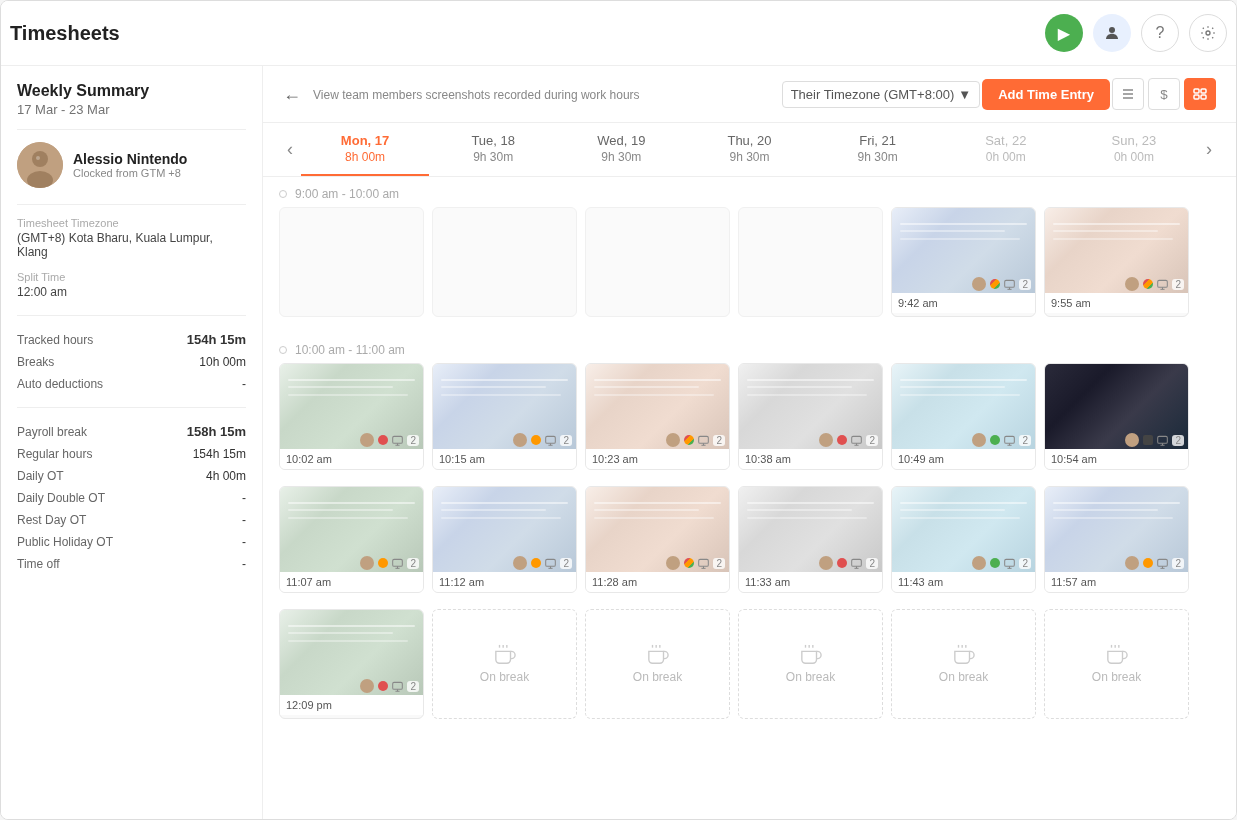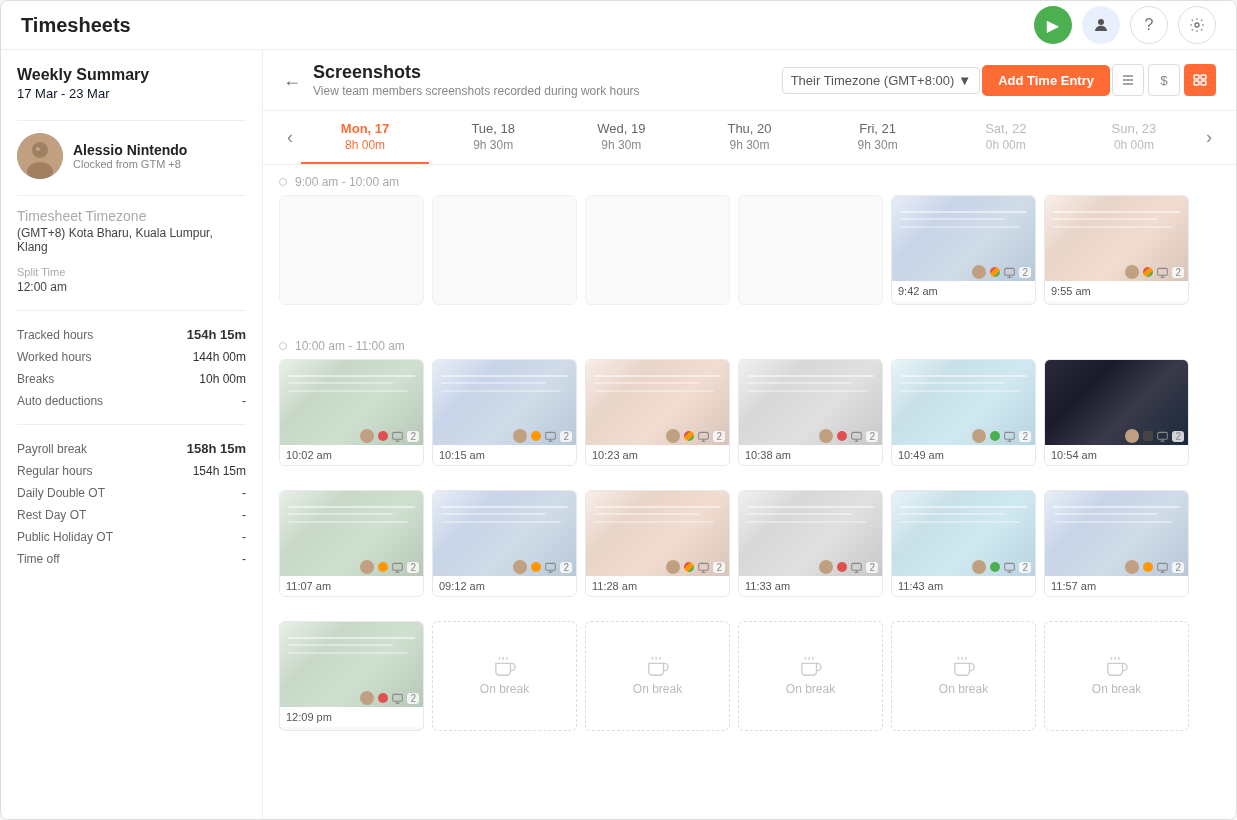--- a/index.html
+++ b/index.html
@@ -1,42 +1,42 @@
 <!DOCTYPE html>
 <html><head>
   <meta charset="utf-8">
   <style>
     * { box-sizing: border-box; margin: 0; padding: 0; }
     body { font-family: -apple-system, BlinkMacSystemFont, 'Segoe UI', sans-serif; background: #f5f5f5; color: #333; font-size: 13px; }
     .app-container { width: 1237px; height: 820px; background: #fff; border: 1px solid #ddd; border-radius: 8px; overflow: hidden; display: flex; flex-direction: column; }
     
     
-    .header { display: flex; align-items: center; justify-content: space-between; padding: 0 20px; height: 49px; border-bottom: 1px solid #eee; background: #fff; gap: 8px; }
+    .header { display: flex; align-items: center; justify-content: space-between; padding: 0 9px; height: 65px; border-bottom: 1px solid #eee; background: #fff; gap: 8px; }
     .header-title { font-size: 20px; font-weight: 600; color: #222; }
     .header-actions { display: flex; align-items: center; gap: 10px; }
     .btn-play { background: #4caf50; border: none; border-radius: 50%; width: 38px; height: 38px; cursor: pointer; display: flex; align-items: center; justify-content: center; color: #fff; font-size: 16px; }
     .btn-avatar { background: #e8f0fe; border: none; border-radius: 50%; width: 38px; height: 38px; cursor: pointer; display: flex; align-items: center; justify-content: center; color: #555; font-size: 18px; }
     .btn-icon { background: none; border: 1px solid #ddd; border-radius: 50%; width: 38px; height: 38px; cursor: pointer; display: flex; align-items: center; justify-content: center; color: #777; font-size: 16px; }
     
     
     .main-layout { display: flex; flex: 1; overflow: hidden; }
     
     
     .sidebar { width: 262px; border-right: 1px solid #eee; padding: 16px; overflow-y: auto; background: #fff; flex-shrink: 0; }
     .sidebar-weekly-title { font-size: 16px; font-weight: 700; color: #222; margin-bottom: 2px; }
-    .sidebar-weekly-date { font-size: 13px; color: #0f172a; margin-bottom: 19px; }
+    .sidebar-weekly-date { font-size: 13px; color: #737373; margin-bottom: 12px; }
     .sidebar-divider { border: none; border-top: 1px solid #eee; margin: 12px 0; }
     
     .user-block { display: flex; align-items: center; gap: 10px; margin-bottom: 16px; }
     .user-avatar { width: 46px; height: 46px; border-radius: 50%; background: #c0a080; overflow: hidden; display: flex; align-items: center; justify-content: center; font-size: 20px; flex-shrink: 0; }
     .user-name { font-weight: 600; font-size: 14px; color: #222; }
     .user-sub { font-size: 11px; color: #888; }
     
     .tz-section { margin-bottom: 12px; }
-    .tz-label { font-size: 14px; color: #aaa; margin-bottom: 2px; }
+    .tz-label { font-size: 11px; color: #aaa; margin-bottom: 2px; }
     .tz-value { font-size: 12px; color: #444; }
     
     .split-section { margin-bottom: 16px; }
     .split-label { font-size: 11px; color: #aaa; margin-bottom: 2px; }
     .split-value { font-size: 12px; color: #444; }
     
     .stats-section { margin-bottom: 8px; }
     .stats-row { display: flex; justify-content: space-between; align-items: center; padding: 4px 0; }
     .stats-row-label { font-size: 12px; color: #666; }
     .stats-row-value { font-size: 12px; color: #333; font-weight: 500; }
@@ -64,21 +64,21 @@
     .day-columns { display: flex; flex: 1; align-items: flex-end; }
     .day-col { flex: 1; text-align: center; padding: 10px 0; cursor: pointer; border-bottom: 2px solid transparent; }
     .day-col.active { border-bottom: 2px solid #ff6b35; }
     .day-col-name { font-size: 13px; color: #666; }
     .day-col-name.active { color: #ff6b35; font-weight: 600; }
     .day-col-hours { font-size: 12px; color: #888; margin-top: 2px; }
     .day-col-hours.active { color: #ff6b35; }
     
     
     .screenshot-area { flex: 1; overflow-y: auto; padding: 0 16px 16px; }
-    .time-block { margin-bottom: 24px; }
+    .time-block { margin-bottom: 16px; }
     .time-block-header { display: flex; align-items: center; gap: 8px; padding: 10px 0 6px; color: #aaa; font-size: 12px; }
     .time-dot { width: 8px; height: 8px; border-radius: 50%; border: 1px solid #ccc; background: #fff; }
     .screenshots-row { display: flex; gap: 8px; flex-wrap: wrap; }
     .screenshot-card { width: 145px; border: 1px solid #e8e8e8; border-radius: 6px; overflow: hidden; cursor: pointer; position: relative; background: #f9f9f9; flex-shrink: 0; }
     .screenshot-img { width: 100%; height: 85px; background: #ddd; position: relative; overflow: hidden; }
     .screenshot-footer { display: flex; align-items: center; justify-content: space-between; padding: 4px 6px; background: #fff; }
     .screenshot-time { font-size: 11px; color: #555; }
     
     
     .on-break-card { width: 145px; border: 1px dashed #ddd; border-radius: 6px; height: 110px; display: flex; flex-direction: column; align-items: center; justify-content: center; color: #bbb; gap: 4px; font-size: 12px; }
@@ -170,43 +170,43 @@
       </div>
 
       <hr class="sidebar-divider">
 
       <div class="stats-section">
         <div class="stats-row">
           <span class="stats-row-label">Tracked hours</span>
           <span class="stats-row-value primary">154h 15m</span>
         </div>
         <div class="stats-row">
-          <span class="stats-row-label">Worked hours</span>
-          <span class="stats-row-value">144h 00m</span>
-        </div>
-        <div class="stats-row">
           <span class="stats-row-label">Breaks</span>
           <span class="stats-row-value">10h 00m</span>
         </div>
         <div class="stats-row">
           <span class="stats-row-label">Auto deductions</span>
           <span class="stats-row-value">-</span>
         </div>
       </div>
 
       <hr class="sidebar-divider">
 
       <div class="stats-section">
         <div class="stats-row">
           <span class="stats-row-label">Payroll break</span>
           <span class="stats-row-value primary">158h 15m</span>
         </div>
         <div class="stats-row">
           <span class="stats-row-label">Regular hours</span>
           <span class="stats-row-value">154h 15m</span>
+        </div>
+        <div class="stats-row">
+          <span class="stats-row-label">Daily OT</span>
+          <span class="stats-row-value">4h 00m</span>
         </div>
         <div class="stats-row">
           <span class="stats-row-label">Daily Double OT</span>
           <span class="stats-row-value">-</span>
         </div>
         <div class="stats-row">
           <span class="stats-row-label">Rest Day OT</span>
           <span class="stats-row-value">-</span>
         </div>
         <div class="stats-row">
@@ -219,21 +219,20 @@
         </div>
       </div>
     </div>
 
     <div class="content-area">
 
       <div class="content-header">
         <div class="content-header-left">
           <button class="back-btn">←</button>
           <div>
-            <div class="content-title">Screenshots</div>
             <div class="content-subtitle">View team members screenshots recorded during work hours</div>
           </div>
         </div>
         <div class="content-header-right">
           <div class="timezone-selector">
             <span>Their Timezone (GMT+8:00)</span>
             <span>▼</span>
           </div>
           <button class="add-time-btn">Add Time Entry</button>
           <div class="view-icons">
@@ -507,21 +506,21 @@
                   <span class="dot-orange color-dot"></span>
                   <svg width="11" height="11" viewBox="0 0 16 16">
                       <rect x="1" y="2" width="14" height="10" rx="2" fill="none" stroke="#888" stroke-width="1.5"></rect>
                       <line x1="8" y1="12" x2="8" y2="15" stroke="#888" stroke-width="1.5"></line>
                       <line x1="5" y1="15" x2="11" y2="15" stroke="#888" stroke-width="1.5"></line>
                     </svg>
                   <span class="ss-count">2</span>
                 </div>
               </div>
               <div class="screenshot-footer">
-                <span class="screenshot-time">09:12 am</span>
+                <span class="screenshot-time">11:12 am</span>
               </div>
             </div>
             <div class="screenshot-card">
               <div class="screenshot-img ss-3">
                 <div class="ss-line1"></div>
                   <div class="ss-line2"></div>
                   <div class="ss-line3"></div>
                 <div class="ss-overlay">
                   <div class="ss-avatar-small"></div>
                   <span class="dot-multi color-dot"></span>

